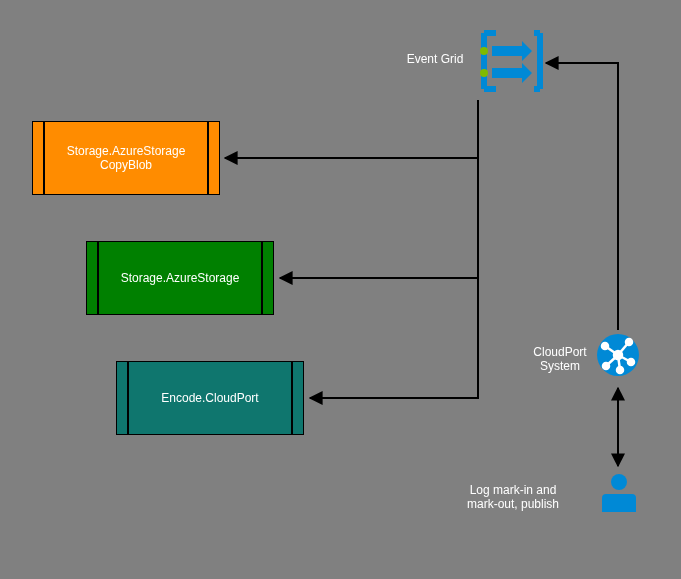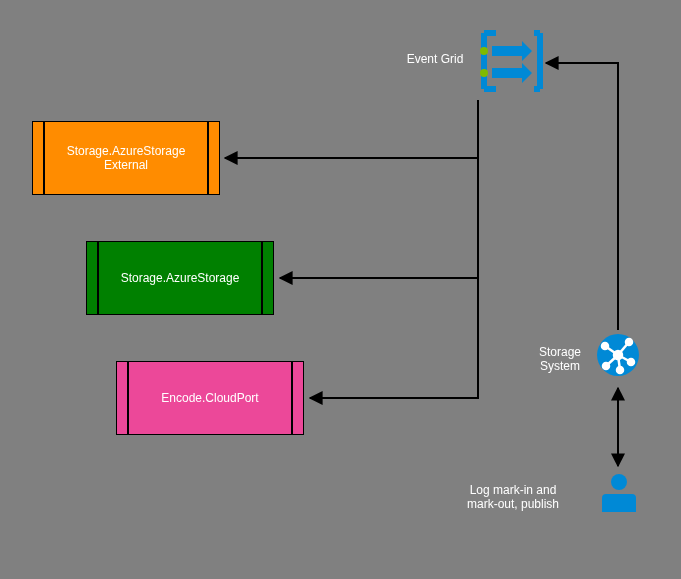--- a/index.html
+++ b/index.html
@@ -5,21 +5,21 @@
     * { box-sizing: border-box; margin: 0; padding: 0; }
     body { width: 681px; height: 579px; background: #808080; position: relative; font-family: Arial, sans-serif; overflow: hidden; }
     svg.canvas { position: absolute; top: 0; left: 0; width: 681px; height: 579px; pointer-events: none; }
     .box { position: absolute; color: #fff; font-size: 12px; display: flex; justify-content: center; text-align: center; border: 1px solid #000; }
     .box .inner { width: 100%; height: 100%; display: flex; align-items: center; justify-content: center; padding: 0 10px; }
     .box .edge-left, .box .edge-right { position: absolute; top: 0; bottom: 0; width: 12px; background: rgba(0,0,0,0.0); }
     .box .edge-left { left: 0; border-right: 2px solid #000; }
     .box .edge-right { right: 0; border-left: 2px solid #000; }
     .box-orange { background: #ff8c00; }
     .box-green { background: #008000; }
-    .box-blue { background: #ec4899; }
+    .box-blue { background: #0f766e; }
     .label { position: absolute; font-size: 12px; color: #ffffff; text-align: center; }
   </style>
 </head>
 <body>
 
 <svg class="canvas">
   <defs>
     <marker id="arrow" viewBox="0 0 10 10" refX="9" refY="5" markerWidth="7" markerHeight="7" orient="auto-start-reverse">
       <path d="M 0 0 L 10 5 L 0 10 z" fill="#000"></path>
     </marker>
@@ -49,21 +49,21 @@
     <path d="M 14 41 L 44 41 L 44 36 L 54 46 L 44 56 L 44 51 L 14 51 Z" fill="#0089d6"></path>
   </svg>
 </div>
 
 <div class="box box-orange" style="left:32px; top:121px; width:188px; height:74px;">
   <div class="edge-left"></div>
     <div class="edge-right"></div>
   <div class="inner">
     <div>
       <div>Storage.AzureStorage</div>
-      <div>External</div>
+      <div>CopyBlob</div>
     </div>
   </div>
 </div>
 
 <div class="box box-green" style="left:86px; top:241px; width:188px; height:74px;">
   <div class="edge-left"></div>
     <div class="edge-right"></div>
   <div class="inner">
     <div>
       <div>Storage.AzureStorage</div>
@@ -73,21 +73,21 @@
 
 <div class="box box-blue" style="left:116px; top:361px; width:188px; height:74px;">
   <div class="edge-left"></div>
     <div class="edge-right"></div>
   <div class="inner">
     <div>Encode.CloudPort</div>
   </div>
 </div>
 
 <div class="label" style="left:530px; top:345px; width:60px;">
-  <div>Storage</div>
+  <div>CloudPort</div>
   <div>System</div>
 </div>
 <div style="position:absolute; left:595px; top:332px;">
   <svg width="46" height="46" viewBox="0 0 46 46">
     <circle cx="23" cy="23" r="21" fill="#0089d6"></circle>
     <g stroke="#fff" stroke-width="2.5" fill="#fff">
       <circle cx="23" cy="23" r="4"></circle>
       <line x1="23" y1="23" x2="10" y2="14"></line>
         <circle cx="10" cy="14" r="3"></circle>
       <line x1="23" y1="23" x2="34" y2="10"></line>

